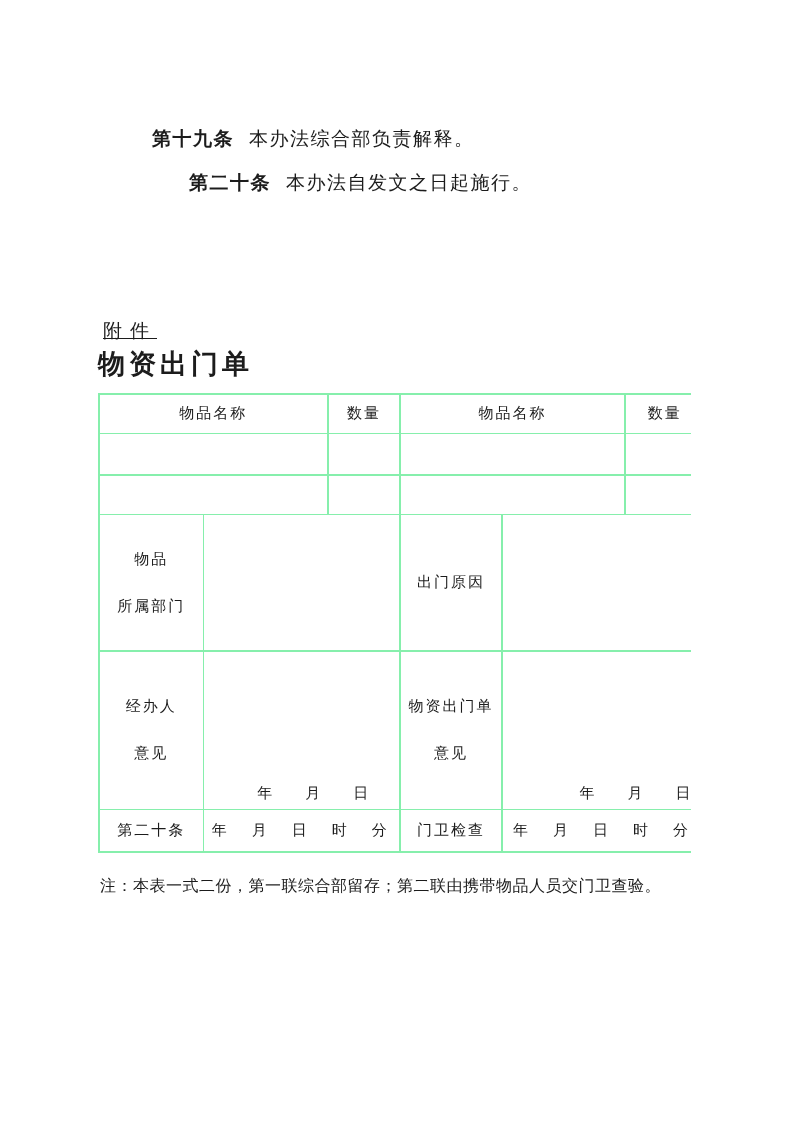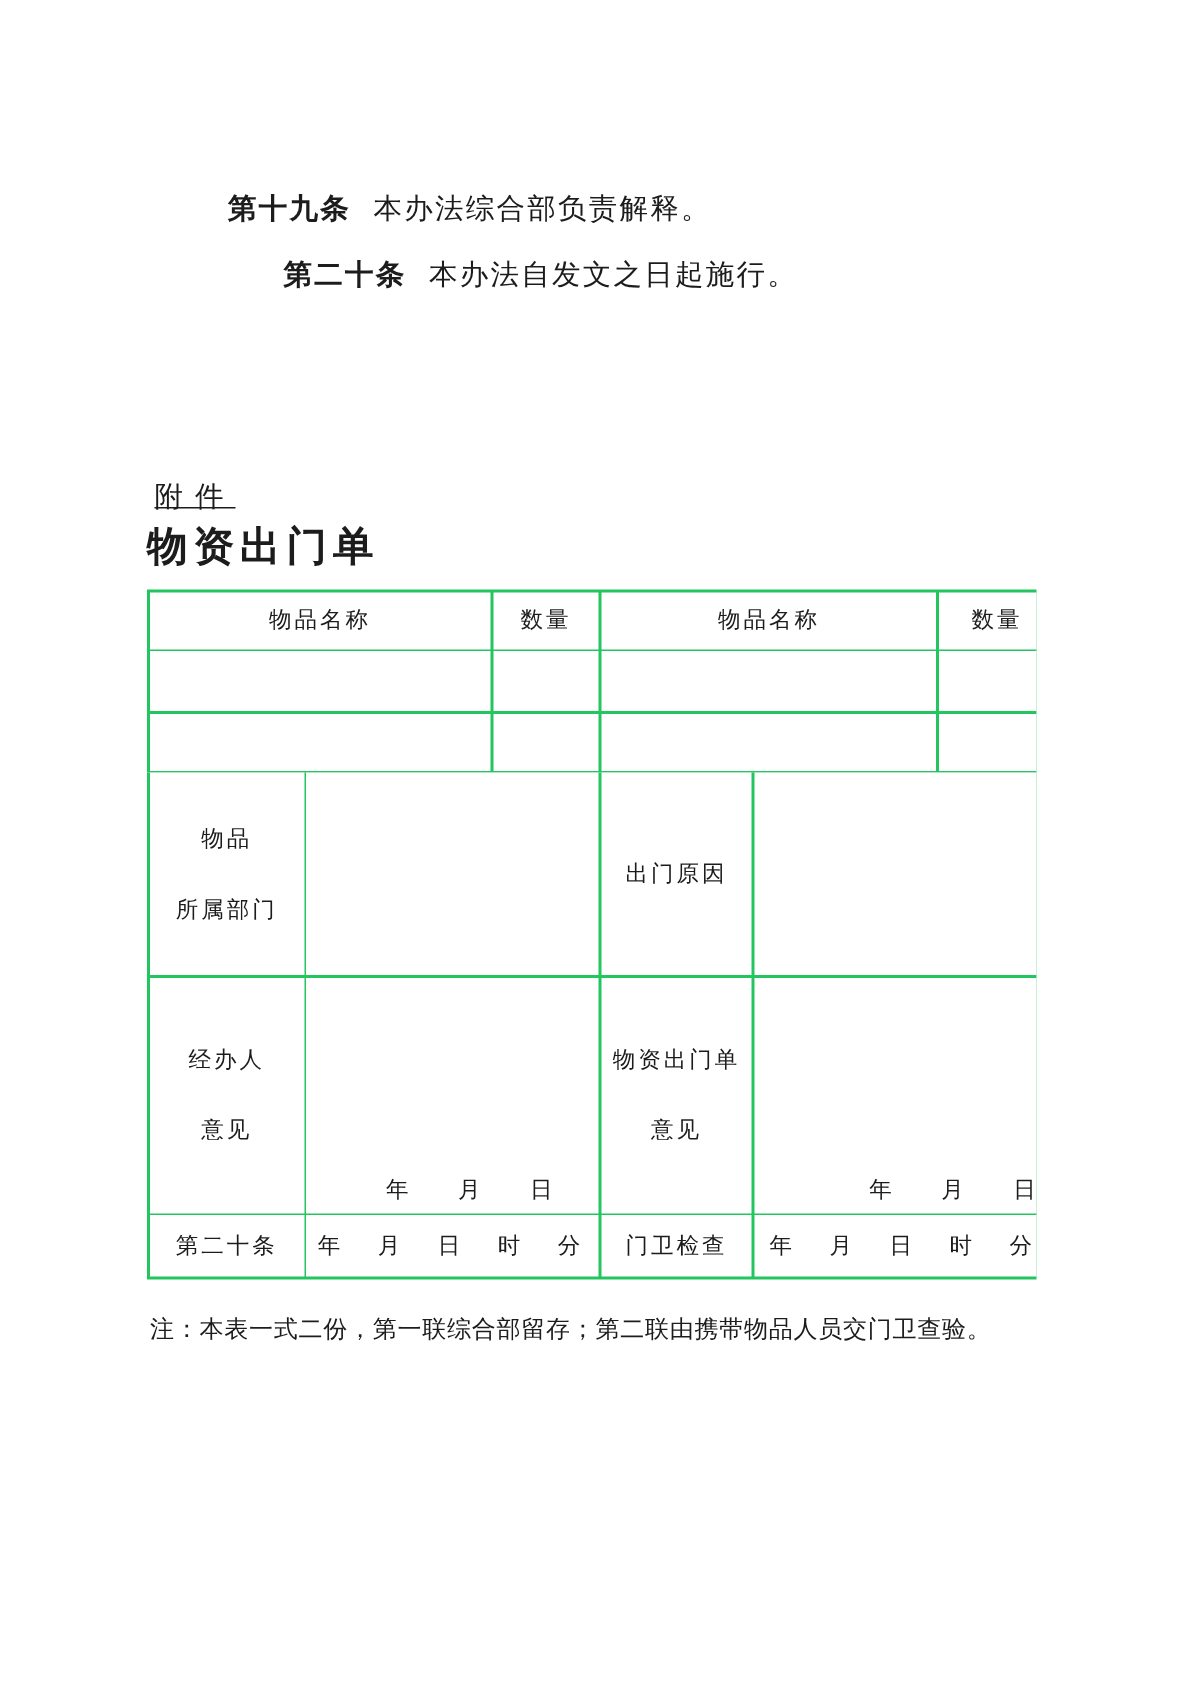--- a/index.html
+++ b/index.html
@@ -10,21 +10,21 @@
     overflow:hidden;
   }
   .article { position:absolute; left:152px; font-size:19px; letter-spacing:1.5px; white-space:nowrap; }
   .article .art-num { font-weight:bold; margin-right:15px; }
   #article-19 { top:126px; }
   #article-20 { top:170px;margin-left:37px; }
   .attachment { position:absolute; left:103px; top:318px; font-size:19px; letter-spacing:8px;text-decoration:underline; }
   .form-title { position:absolute; left:98px; top:346px; width:607px; 
                 font-size:27px; font-weight:bold; letter-spacing:4px; }
   .form-wrap { position:absolute; left:98px; top:393px; width:607px; }
-  .grid { display:grid; background:#22c55e; }
+  .grid { display:grid; background:#86efac; }
   .grid-upper {
     grid-template-columns:229fr 71fr 225fr 78fr;
     grid-template-rows:38px 40px 38px;
     gap:1.5px; padding:1.5px;
   }
   .grid-lower {
     grid-template-columns:104fr 196fr 101fr 202fr;
     grid-template-rows:135px 157px 41px;
     gap:1.5px; padding:0 1.5px 1.5px 1.5px;
   }

